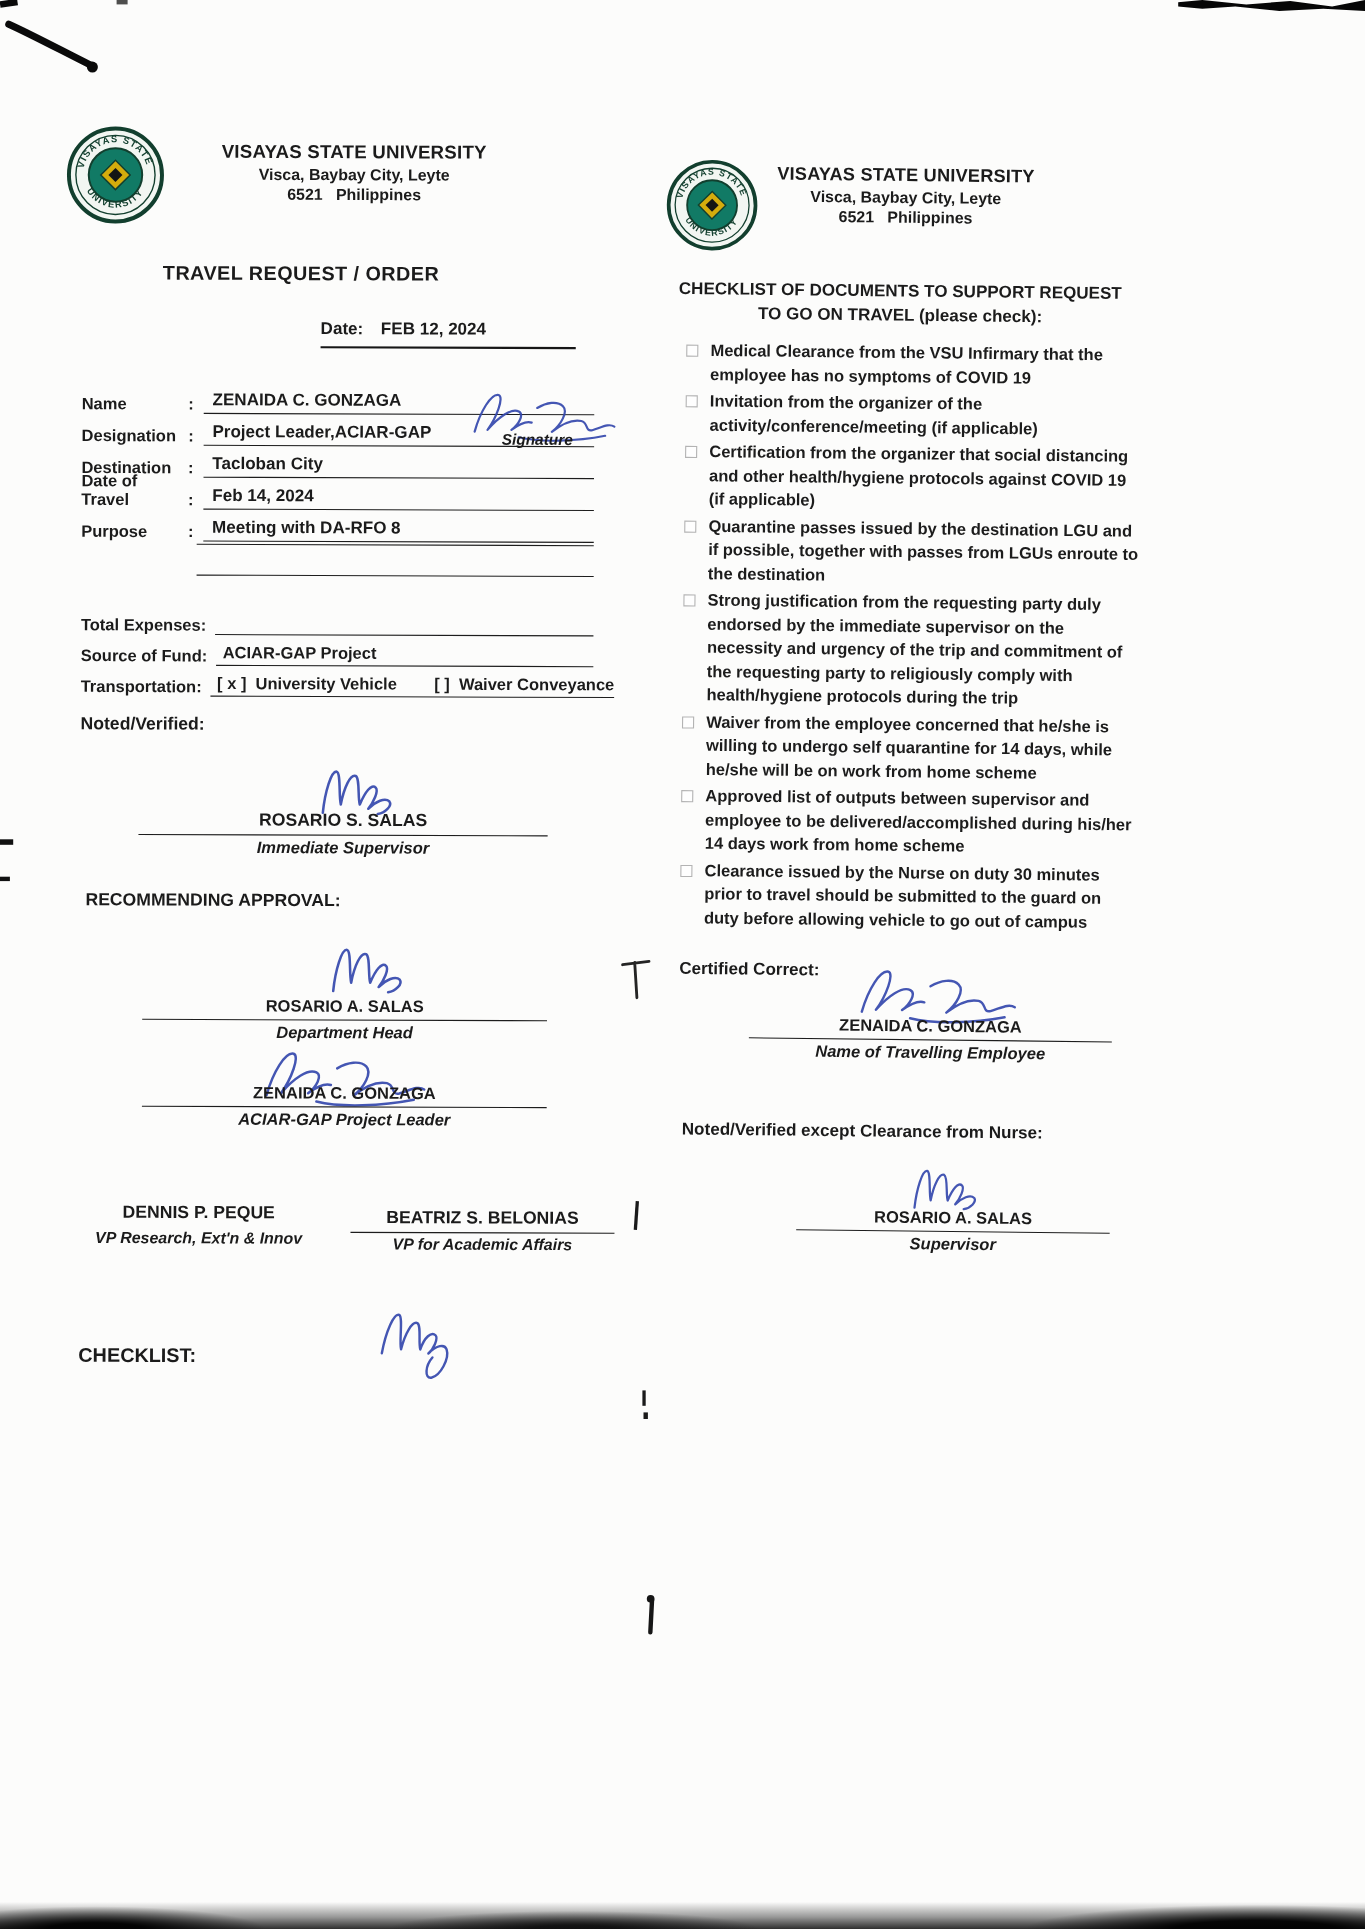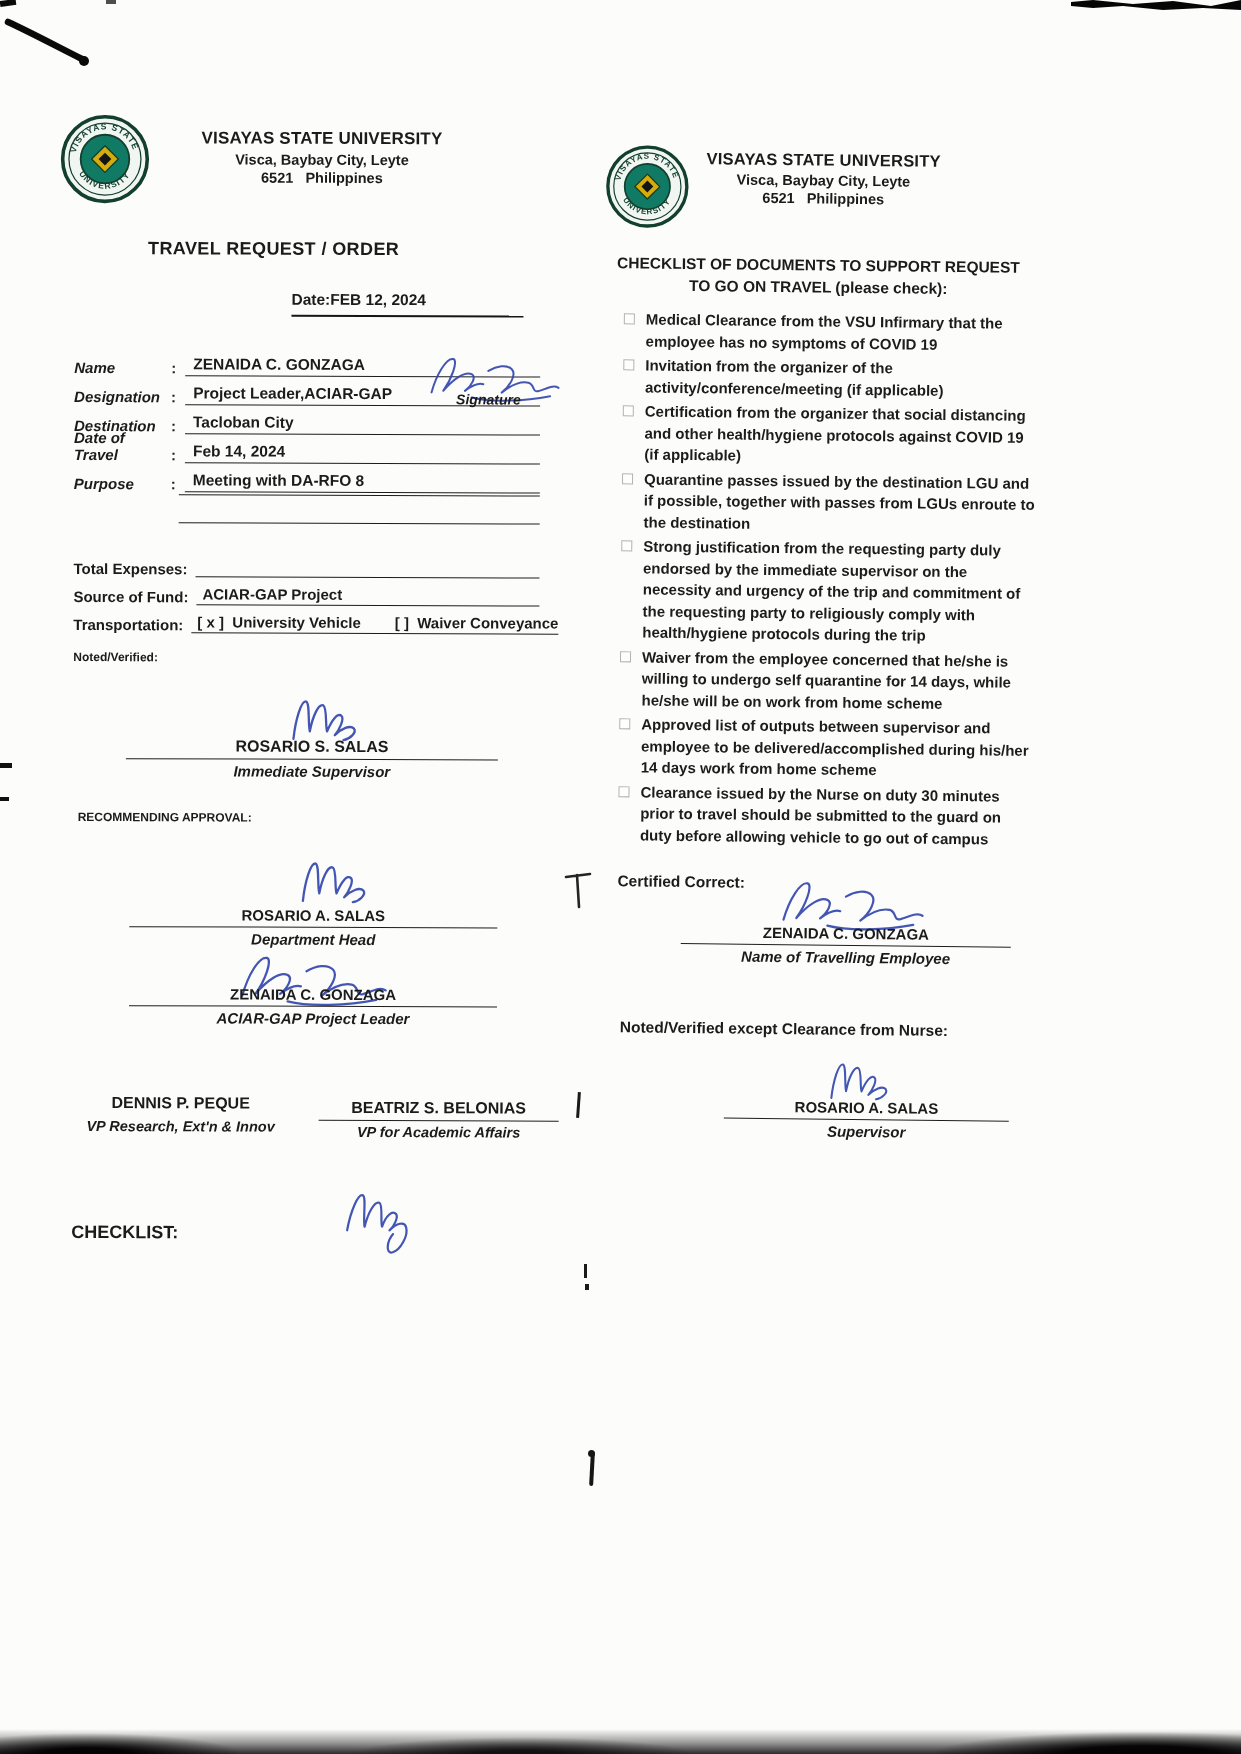--- a/index.html
+++ b/index.html
@@ -11,33 +11,33 @@
   .ctr{text-align:center;}
 
   
   .uni-name{font-size:17px;font-weight:bold;letter-spacing:.2px;}
   .uni-addr{font-size:14.5px;font-weight:bold;margin-top:3px;}
   .uni-postal{font-size:14.5px;font-weight:bold;margin-top:2px;white-space:pre;}
   .doc-title{font-size:18px;font-weight:bold;letter-spacing:.4px;}
   .chk-title{font-size:15.5px;font-weight:bold;line-height:22px;}
 
   
-  .date-row{display:flex;font-size:15.5px;font-weight:bold;
+  .date-row{display:flex;gap:16px;font-size:15.5px;font-weight:bold;
             border-bottom:2px solid #161616;padding-bottom:6px;}
   .field-row{position:absolute;left:75px;width:466px;display:flex;align-items:flex-end;height:26px;
              font-size:15px;font-weight:bold;}
-  .field-row .lab{width:97px;font-style:italic;}
+  .field-row .lab{width:97px;}
   .field-row .col{width:14px;}
   .field-row .val{flex:1;border-bottom:1.6px solid #1d1d1d;padding:0 0 2px 8px;font-size:15.5px;white-space:pre;}
   .kv-row{position:absolute;left:75px;width:466px;display:flex;align-items:flex-end;height:26px;
           font-size:15px;font-weight:bold;}
   .kv-row .lab{white-space:nowrap;padding-right:8px;text-align:center;}
   .kv-row .val{flex:1;border-bottom:1.6px solid #1d1d1d;padding:0 0 2px 6px;white-space:pre;font-size:15px;}
   .blank-line{position:absolute;border-bottom:1.6px solid #1d1d1d;}
-  .sec-label{font-size:12px;font-weight:bold;}
+  .sec-label{font-size:16px;font-weight:bold;}
 
   
   .sig-block{position:absolute;text-align:center;}
   .sig-name{font-weight:bold;font-size:16px;border-bottom:1.6px solid #1d1d1d;padding-bottom:3px;}
   .sig-name.noline{border-bottom:none;}
   .sig-title{font-weight:bold;font-style:italic;font-size:15px;margin-top:3px;}
   .ink{stroke:#3448ac;fill:none;stroke-width:2.4;stroke-linecap:round;stroke-linejoin:round;opacity:.92;}
 
   
   .chk-list{position:absolute;}

